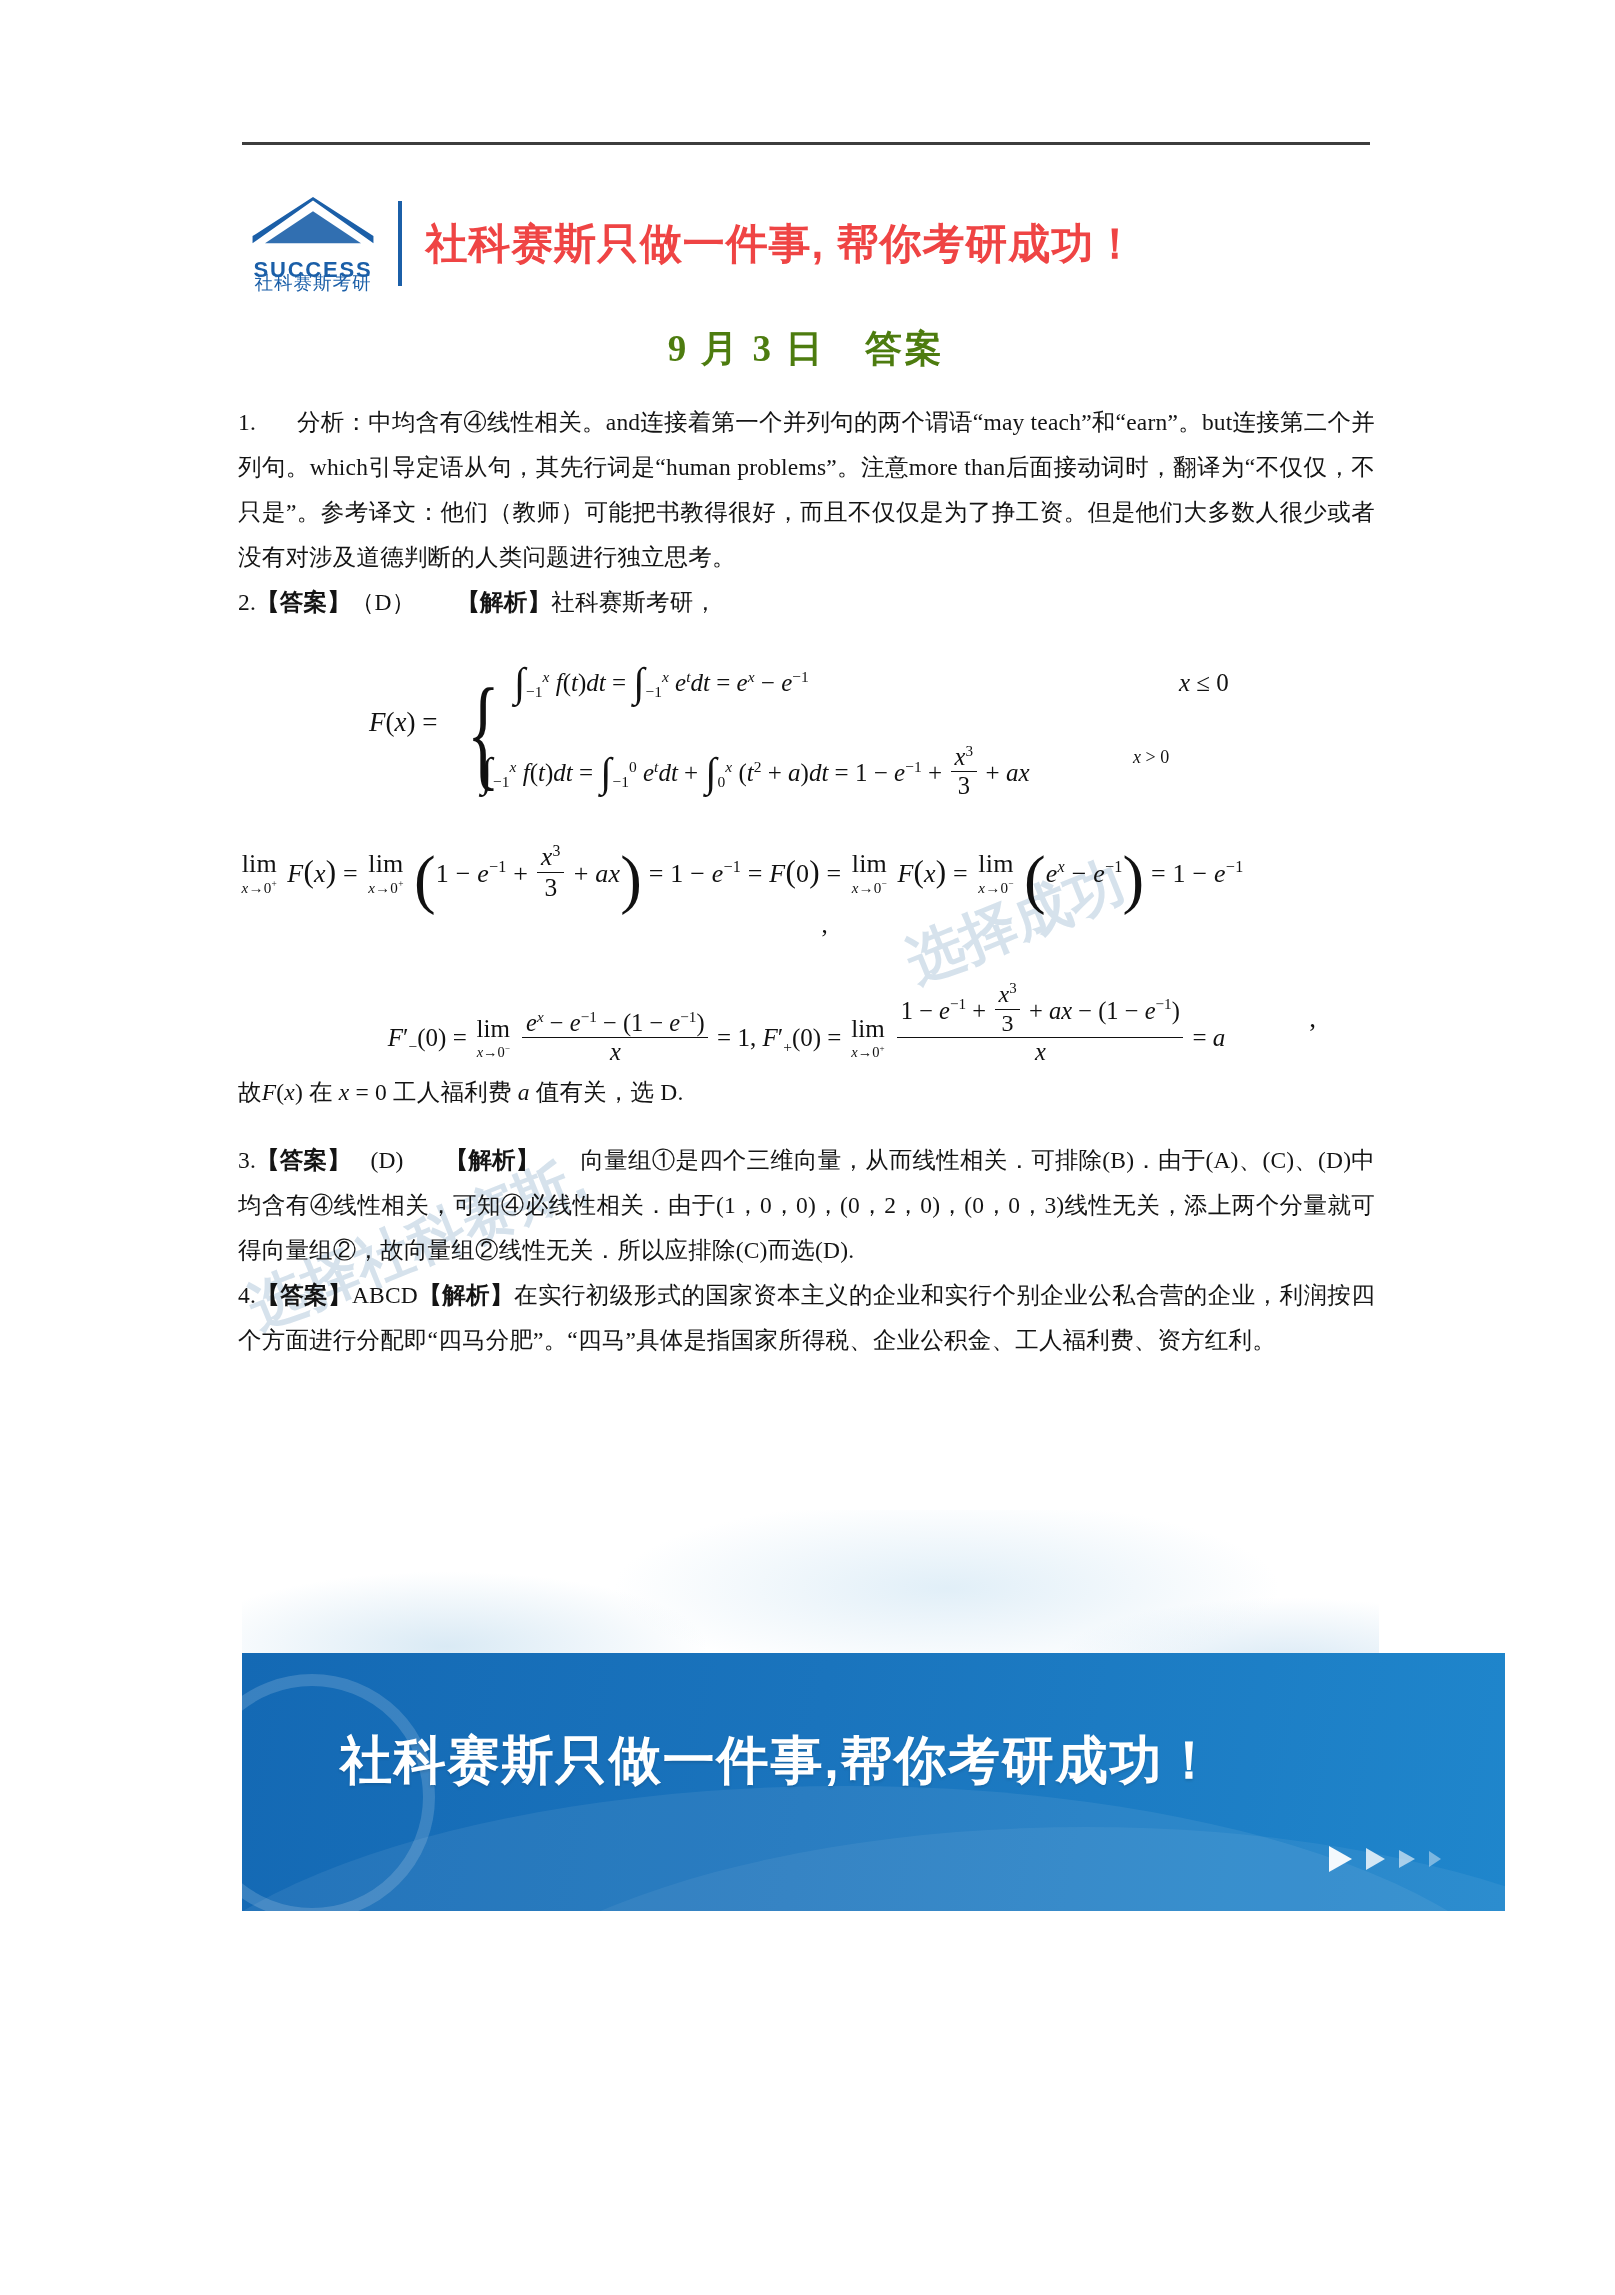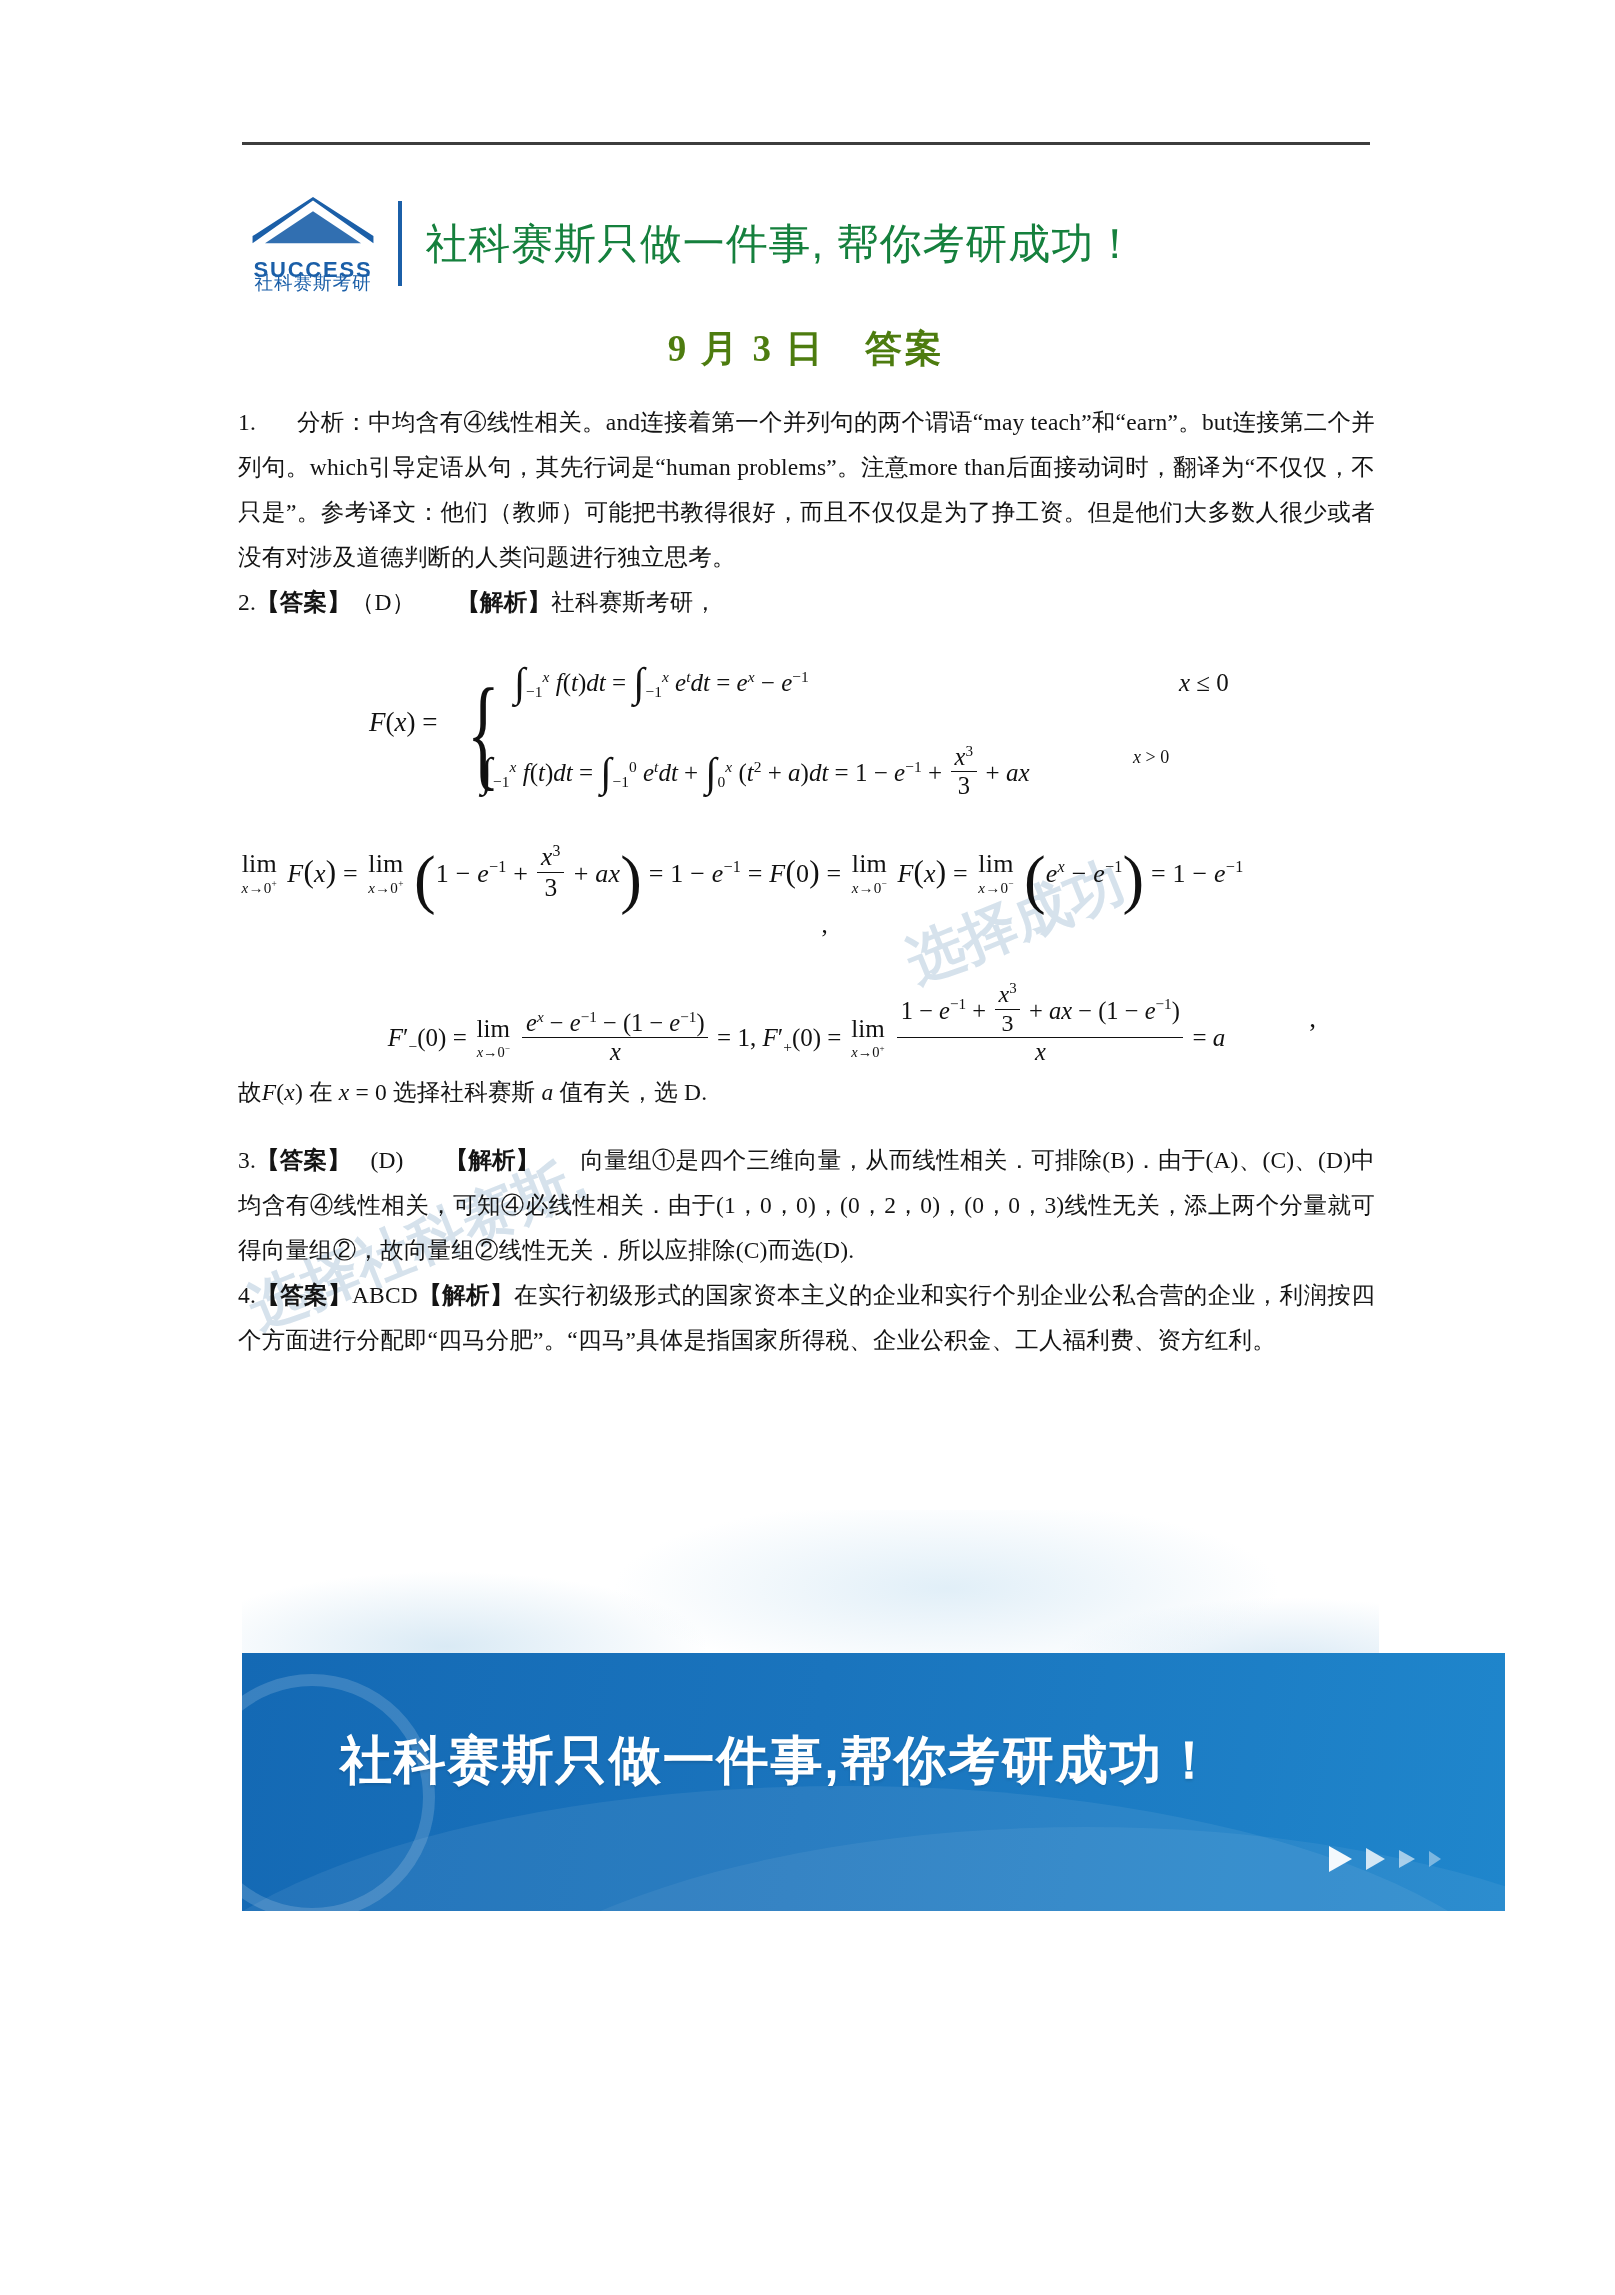--- a/index.html
+++ b/index.html
@@ -85,23 +85,23 @@
   }
   .logo-divider {
     width: 4.4px;
     height: 85px;
     background: #1b5fa8;
     margin: 0 23px 0 14px;
     flex: 0 0 auto;
   }
   .header-slogan {
     font-family: "Liberation Sans", sans-serif;
-    font-weight: normal;
+    font-weight: bold;
     font-size: 42px;
-    color: #15803d;
+    color: #ef4444;
     letter-spacing: 0.9px;
     white-space: nowrap;
   }
 
   
   .doc-title {
     position: absolute;
     left: 242px;
     top: 324px;
     width: 1128px;
@@ -450,21 +450,21 @@
       = 1, <span class="mi">F</span>′<sub class="n">+</sub>(0) =
       <span class="lim"><span class="top">lim</span><span class="bot"><span class="mi">x</span>→0<sup class="n">+</sup></span></span>
       <span class="frac" style="vertical-align:-0.6em">
         <span class="num">1 − <span class="mi">e</span><sup class="n">−1</sup> + <span class="frac" style="vertical-align:-0.5em"><span class="num"><span class="mi">x</span><sup class="n">3</sup></span><span class="den">3</span></span> + <span class="mi">ax</span> − (1 − <span class="mi">e</span><sup class="n">−1</sup>)</span>
         <span class="den"><span class="mi">x</span></span>
       </span>
       = <span class="mi">a</span>
     </div>
     <div class="eq3-prime-mark math">,</div>
 
-    <p class="para"><span>故</span><span class="math"><span class="mi">F</span>(<span class="mi">x</span>)</span> <span>在</span> <span class="math"><span class="mi">x</span> = 0</span> <span>选择社科赛斯</span> <span class="math mi">a</span> <span>值有关，选 D.</span></p>
+    <p class="para"><span>故</span><span class="math"><span class="mi">F</span>(<span class="mi">x</span>)</span> <span>在</span> <span class="math"><span class="mi">x</span> = 0</span> <span>工人福利费</span> <span class="math mi">a</span> <span>值有关，选 D.</span></p>
 
     <p class="para" style="margin-top:23px"><span>3.</span><span class="bold">【答案】</span><span class="sp-sm"></span><span>(D)</span><span class="tab-sp"></span><span class="bold">【解析】</span><span class="tab-sp"></span><span>向量组①是四个三维向量，从而线性相关．可排除(B)．由于(A)、(C)、(D)中均含有④线性相关，可知④必线性相关．由于(1，0，0)，(0，2，0)，(0，0，3)线性无关，添上两个分量就可得向量组②，故向量组②线性无关．所以应排除(C)而选(D).</span></p>
 
     <p class="para"><span>4.</span><span class="bold">【答案】</span><span>ABCD</span><span class="bold">【解析】</span><span>在实行初级形式的国家资本主义的企业和实行个别企业公私合营的企业，利润按四个方面进行分配即“四马分肥”。“四马”具体是指国家所得税、企业公积金、工人福利费、资方红利。</span></p>
 
   </div>
 
   <div class="bottom-wash"></div>
 
   <div class="banner">

